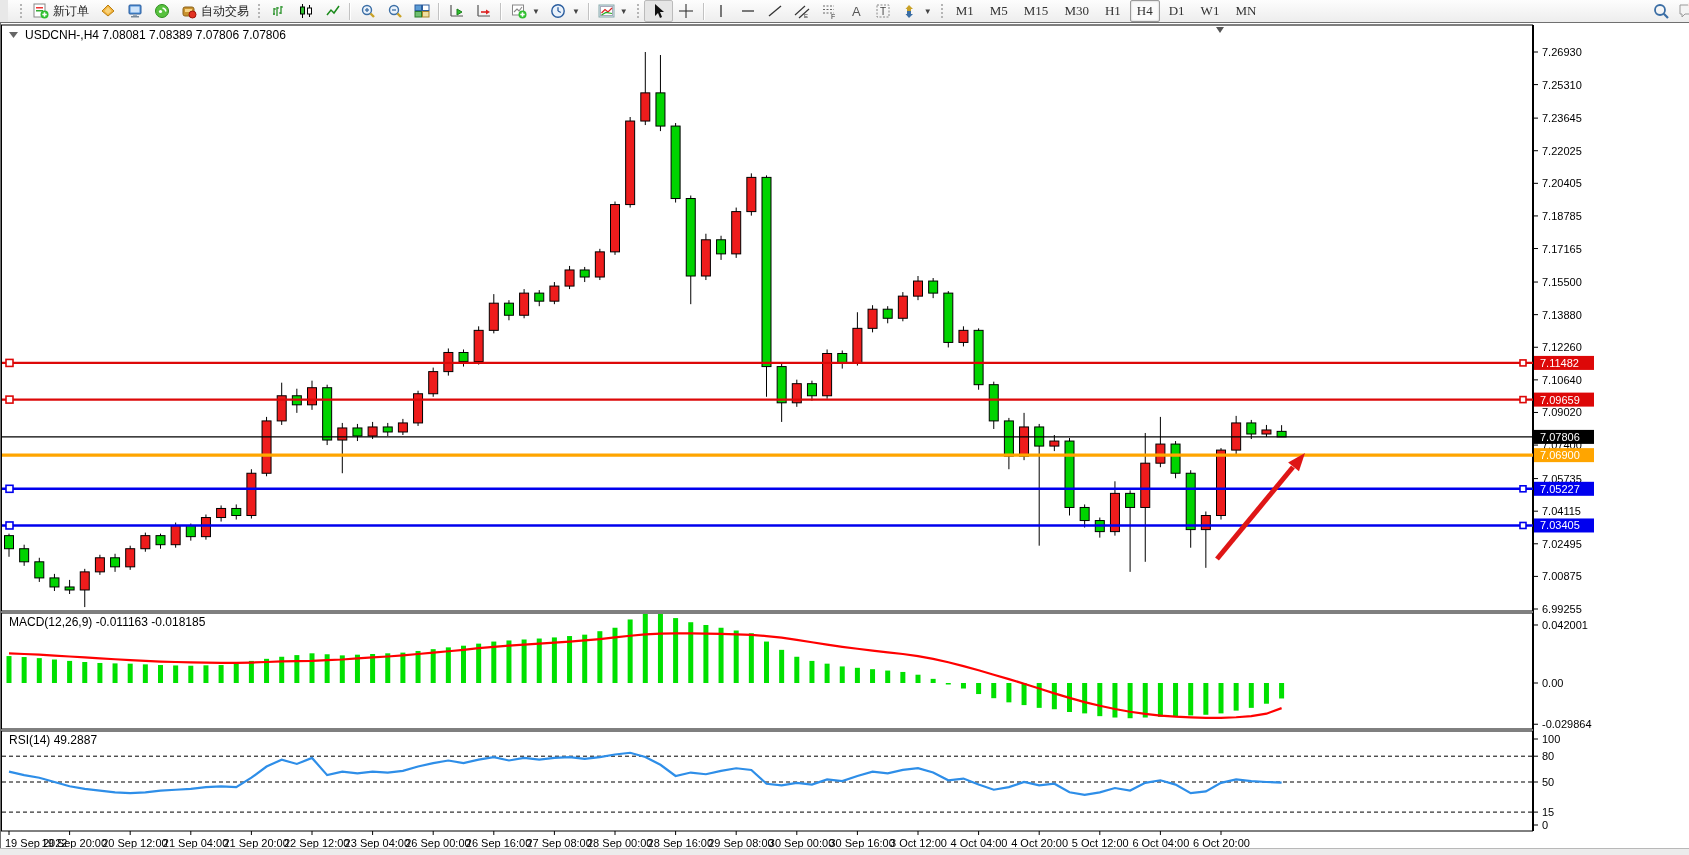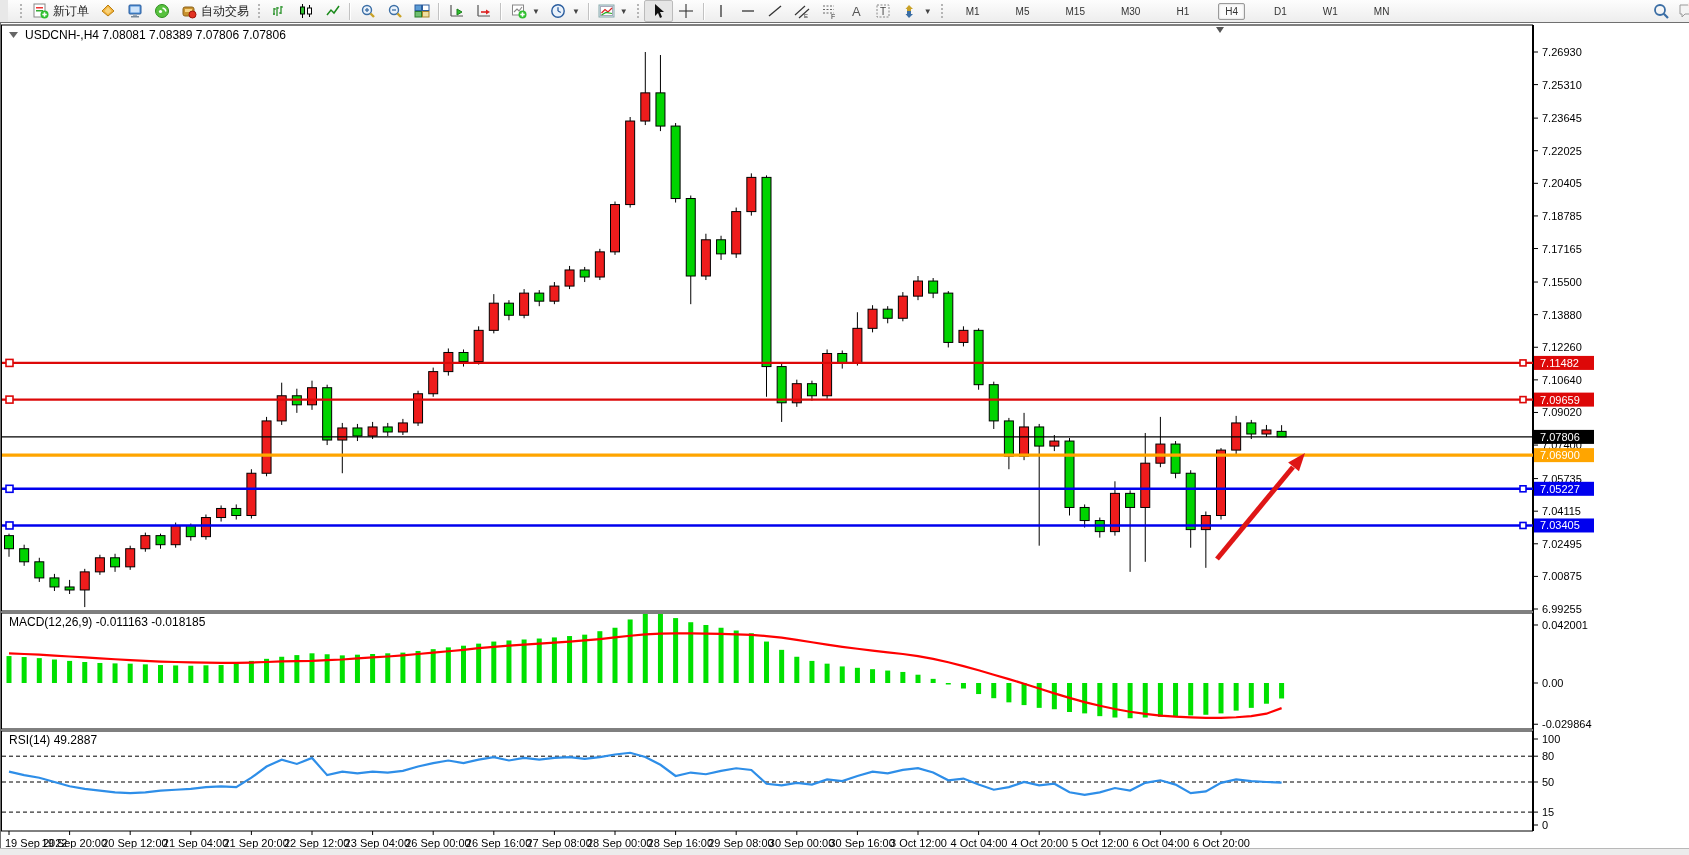--- a/index.html
+++ b/index.html
@@ -6,21 +6,21 @@
     font-family:"Liberation Sans","DejaVu Sans",sans-serif;-webkit-font-smoothing:antialiased;}
   .toolbar{position:absolute;left:8px;top:0;width:1689px;height:22px;
     background:linear-gradient(#fdfdfd,#ededed);border-bottom:1px solid #c6c6c6;
     display:flex;align-items:center;font-size:12px;color:#222;padding-left:8px;}
   .tb-grip{width:5px;height:16px;margin:0 3px;
     background-image:radial-gradient(#b5b5b5 35%,transparent 36%);background-size:4px 4px;}
   .tb-sep{width:1px;height:17px;background:#c2c2c2;border-right:1px solid #fff;margin:0 3px;}
   .tb-btn{display:flex;align-items:center;gap:4px;padding:1px 5px;height:18px;border-radius:2px;cursor:default;}
   .tb-ico{width:17px;height:17px;display:inline-flex;align-items:center;justify-content:center;}
   .tb-dd{font-size:8px;color:#444;margin-left:1px;}
-  .tf-btn{padding:2px 6px;margin:0 11px;color:#333;font-size:10px;border:1px solid transparent;border-radius:2px;}
+  .tf-btn{padding:2px 6px;margin:0 1px;color:#333;font-size:13px;border:1px solid transparent;border-radius:2px;font-family:Liberation Serif, serif;}
   .tf-btn.active{background:#fbfbfb;border:1px solid #9a9a9a;box-shadow:inset 0 0 2px #bbb;}
   .tb-right{margin-left:auto;display:flex;align-items:center;gap:6px;padding-right:8px;}
   .badge{position:absolute;right:-6px;top:-5px;background:#e83015;color:#fff;font-size:9px;
     width:13px;height:13px;border-radius:50%;display:flex;align-items:center;justify-content:center;border:1px solid #fff;}
   .chart-window{position:absolute;left:0;top:22px;width:1689px;height:826px;background:#ffffff;
     border-left:1px solid #707070;border-top:1px solid #707070;}
   #chart-svg{position:absolute;left:0;top:0;}
   .bottom-strip{position:absolute;left:0;top:848px;width:1689px;height:7px;background:#ececec;border-top:1px solid #b8b8b8;}
   text{font-family:"Liberation Sans","DejaVu Sans",sans-serif;}
 </style>

